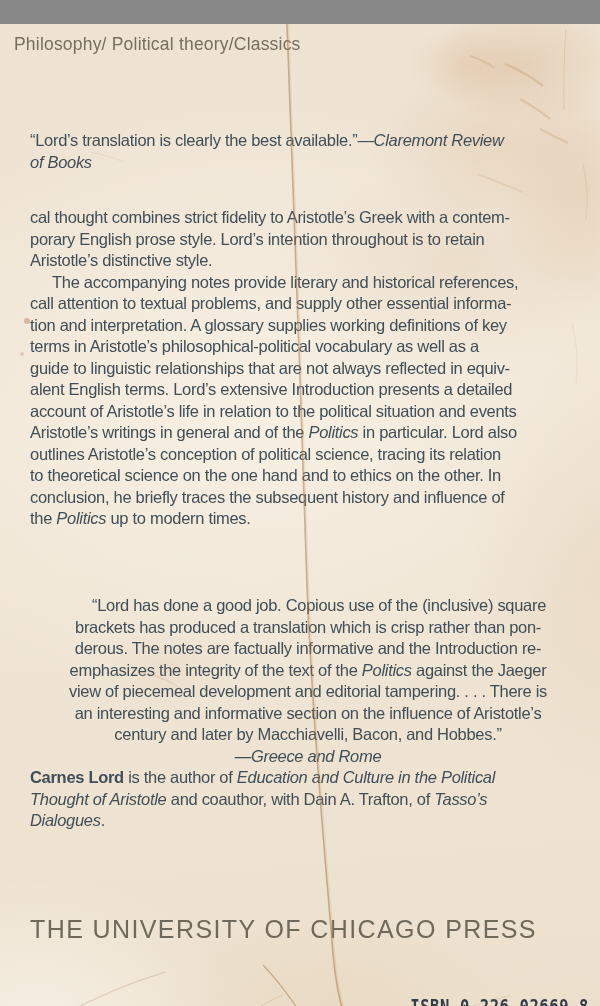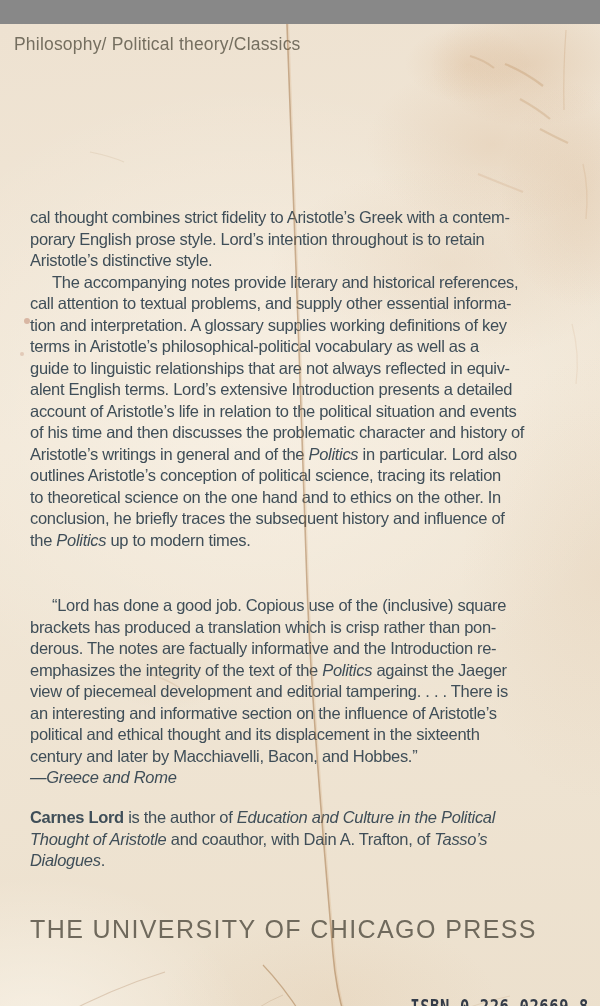--- a/index.html
+++ b/index.html
@@ -27,22 +27,22 @@
     position:absolute;left:14px;top:10px;
     font-size:17.5px;letter-spacing:.2px;
     color:#756f60;z-index:2;
   }
   .text-col{
     position:absolute;left:30px;top:0;width:556px;height:100%;z-index:2;
   }
   .block{position:absolute;left:0;right:0;}
   .block[data-name="review-quote-claremont"]{top:106px;}
   .block[data-name="description"]{top:183px;}
-  .block[data-name="review-quote-greece-rome"]{top:571px;}
-  .block[data-name="author-bio"]{top:783px;}
+  .block[data-name="review-quote-greece-rome"]{top:571px;text-align:center;}
+  .block[data-name="author-bio"]{top:743px;}
   .line{
     font-size:16.5px;letter-spacing:-.3px;line-height:21.5px;
     color:#3f4e58;white-space:nowrap;
   }
   .line.ind{padding-left:22px;}
   .it{font-style:italic;}
   .bd{font-weight:bold;}
   .publisher{
     position:absolute;left:30px;top:891px;z-index:2;
     font-size:25px;letter-spacing:1.4px;
@@ -58,46 +58,48 @@
   .creases{position:absolute;inset:0;z-index:3;pointer-events:none;}
 </style>
 </head>
 <body>
 
 <div class="cover" data-name="book-back-cover">
 
   <div class="category" data-name="category-line">Philosophy/ Political theory/Classics</div>
 
   <div class="text-col" data-name="text-column">
+      <div class="block" data-name="review-quote-claremont">
+        <div class="line" data-name="text-line"><span>“Lord’s translation is clearly the best available.”—</span><span class="it">Claremont Review</span></div>
+        <div class="line" data-name="text-line"><span class="it">of Books</span></div>
+      </div>
       <div class="block" data-name="description">
         <div class="line" data-name="text-line"><span>cal thought combines strict fidelity to Aristotle’s Greek with a contem-</span></div>
         <div class="line" data-name="text-line"><span>porary English prose style. Lord’s intention throughout is to retain</span></div>
         <div class="line" data-name="text-line"><span>Aristotle’s distinctive style.</span></div>
         <div class="line ind" data-name="text-line"><span>The accompanying notes provide literary and historical references,</span></div>
         <div class="line" data-name="text-line"><span>call attention to textual problems, and supply other essential informa-</span></div>
         <div class="line" data-name="text-line"><span>tion and interpretation. A glossary supplies working definitions of key</span></div>
         <div class="line" data-name="text-line"><span>terms in Aristotle’s philosophical-political vocabulary as well as a</span></div>
         <div class="line" data-name="text-line"><span>guide to linguistic relationships that are not always reflected in equiv-</span></div>
         <div class="line" data-name="text-line"><span>alent English terms. Lord’s extensive Introduction presents a detailed</span></div>
         <div class="line" data-name="text-line"><span>account of Aristotle’s life in relation to the political situation and events</span></div>
-        <div class="line" data-name="text-line"><span>of his time and then discusses the problematic character and history of</span></div>
         <div class="line" data-name="text-line"><span>Aristotle’s writings in general and of the </span><span class="it">Politics</span><span> in particular. Lord also</span></div>
         <div class="line" data-name="text-line"><span>outlines Aristotle’s conception of political science, tracing its relation</span></div>
         <div class="line" data-name="text-line"><span>to theoretical science on the one hand and to ethics on the other. In</span></div>
         <div class="line" data-name="text-line"><span>conclusion, he briefly traces the subsequent history and influence of</span></div>
         <div class="line" data-name="text-line"><span>the </span><span class="it">Politics</span><span> up to modern times.</span></div>
       </div>
       <div class="block" data-name="review-quote-greece-rome">
         <div class="line ind" data-name="text-line"><span>“Lord has done a good job. Copious use of the (inclusive) square</span></div>
         <div class="line" data-name="text-line"><span>brackets has produced a translation which is crisp rather than pon-</span></div>
         <div class="line" data-name="text-line"><span>derous. The notes are factually informative and the Introduction re-</span></div>
         <div class="line" data-name="text-line"><span>emphasizes the integrity of the text of the </span><span class="it">Politics</span><span> against the Jaeger</span></div>
         <div class="line" data-name="text-line"><span>view of piecemeal development and editorial tampering. . . . There is</span></div>
         <div class="line" data-name="text-line"><span>an interesting and informative section on the influence of Aristotle’s</span></div>
-        <div class="line" data-name="text-line"><span>political and ethical thought and its displacement in the sixteenth</span></div>
         <div class="line" data-name="text-line"><span>century and later by Macchiavelli, Bacon, and Hobbes.”</span></div>
         <div class="line" data-name="text-line"><span class="it">—Greece and Rome</span></div>
       </div>
       <div class="block" data-name="author-bio">
         <div class="line" data-name="text-line"><span class="bd">Carnes Lord</span><span> is the author of </span><span class="it">Education and Culture in the Political</span></div>
         <div class="line" data-name="text-line"><span class="it">Thought of Aristotle</span><span> and coauthor, with Dain A. Trafton, of </span><span class="it">Tasso’s</span></div>
         <div class="line" data-name="text-line"><span class="it">Dialogues</span><span>.</span></div>
       </div>
     </div>
 

